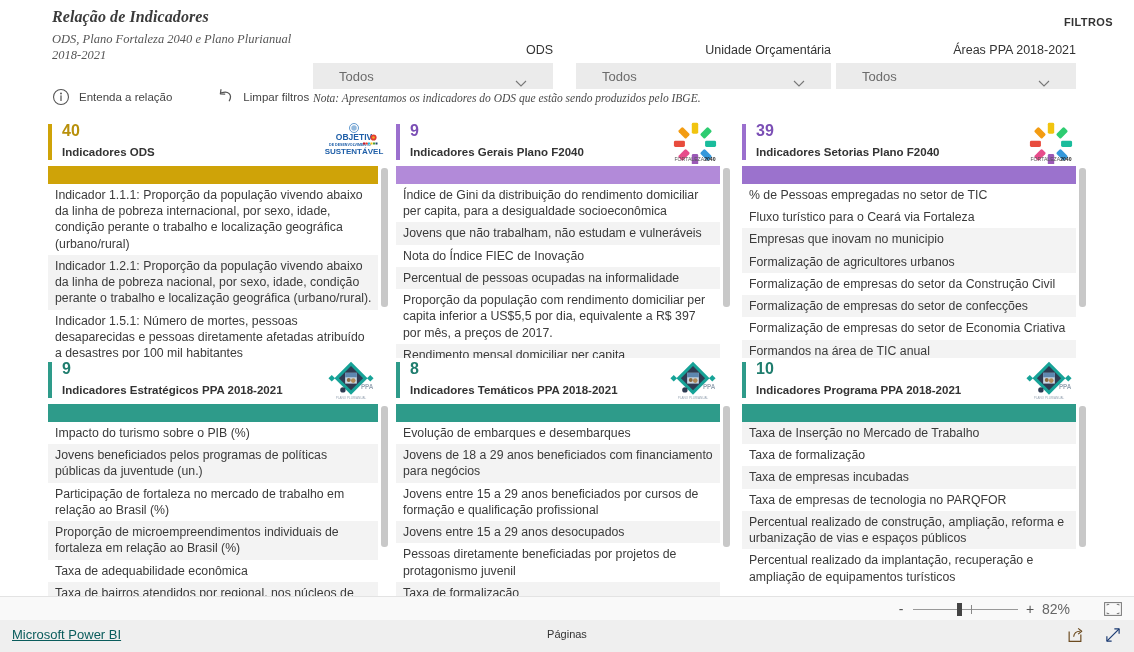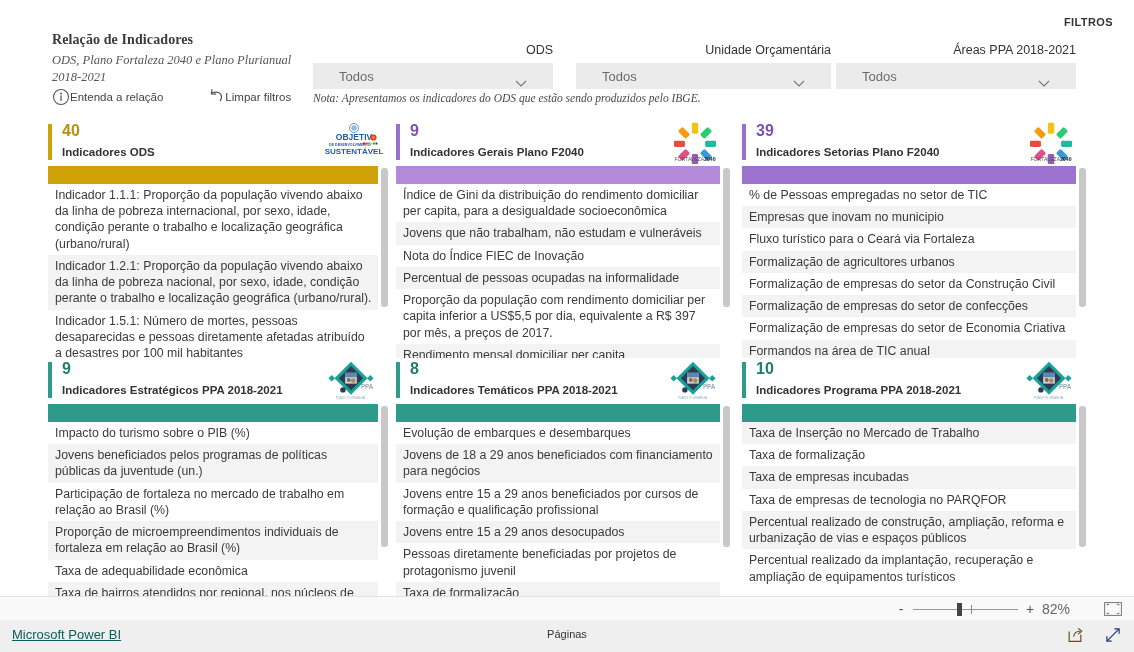--- a/index.html
+++ b/index.html
@@ -11,31 +11,30 @@
     color:#252423;
   }
   .canvas{position:relative;width:1134px;height:652px;background:#ffffff;}
 
   
   .report{position:absolute;left:0;top:0;width:1134px;height:596px;background:#ffffff;overflow:hidden;}
 
   
   .title-block{position:absolute;left:52px;top:8px;width:250px;}
   .rep-title{
-    font-size:14px;font-weight:bold;
+    font-size:16px;font-weight:bold;font-style:italic;
     color:#3b3b3b;letter-spacing:.1px;line-height:1.1;
     font-family:"Liberation Serif","DejaVu Serif",serif;
-    margin-top:24px;
   }
   .rep-sub{
     margin-top:5px;font-size:12.5px;font-style:italic;color:#555;
     line-height:1.35;font-family:"Liberation Serif","DejaVu Serif",serif;
   }
   .actions{position:absolute;left:52px;top:88px;display:flex;gap:44px;align-items:center;}
-  .action{display:flex;align-items:center;gap:0;cursor:pointer;}
+  .action{display:flex;align-items:center;gap:9px;cursor:pointer;}
   .action-label{font-size:11.5px;color:#444;}
   .ic-info,.ic-undo{width:18px;height:18px;display:block;color:#555;}
 
   .filters{position:absolute;left:313px;top:16px;width:800px;text-align:right;}
   .filters-title{font-size:11px;font-weight:bold;color:#333;letter-spacing:.4px;}
   .filter-row{position:relative;height:46px;margin-top:15px;}
   .filter{position:absolute;top:0;}
   .f1{left:0;width:240px;}
   .f2{left:263px;width:255px;}
   .f3{left:523px;width:240px;}
@@ -297,22 +296,22 @@
                 <g transform="rotate(225 30 26)">
                   <rect x="26.5" y="3" width="7" height="12" rx="1.6" fill="#e74c8b"></rect>
                 </g>
     <text x="30" y="45" text-anchor="middle" font-family="Liberation Sans, sans-serif" font-size="5.6" fill="#555">FORTALEZA<tspan font-weight="bold" fill="#222">2040</tspan></text>
   </svg></span>
           </div>
           <div class="list-wrap" style="height: 193px;">
             <div class="list-head" style="background: rgb(155, 114, 205); width: 334px;"></div>
             <div class="list" style="height: 175px; width: 334px;">
               <div class="row">% de Pessoas empregadas no setor de TIC</div>
+              <div class="row">Fluxo turístico para o Ceará via Fortaleza</div>
               <div class="row alt">Empresas que inovam no municipio</div>
-              <div class="row">Fluxo turístico para o Ceará via Fortaleza</div>
               <div class="row alt">Formalização de agricultores urbanos</div>
               <div class="row">Formalização de empresas do setor da Construção Civil</div>
               <div class="row alt">Formalização de empresas do setor de confecções</div>
               <div class="row">Formalização de empresas do setor de Economia Criativa</div>
               <div class="row alt">Formandos na área de TIC anual</div>
             </div>
             <div class="vsb" style="height: 193px;">
               <i style="top:2px;height:139px"></i>
             </div>
           </div>

